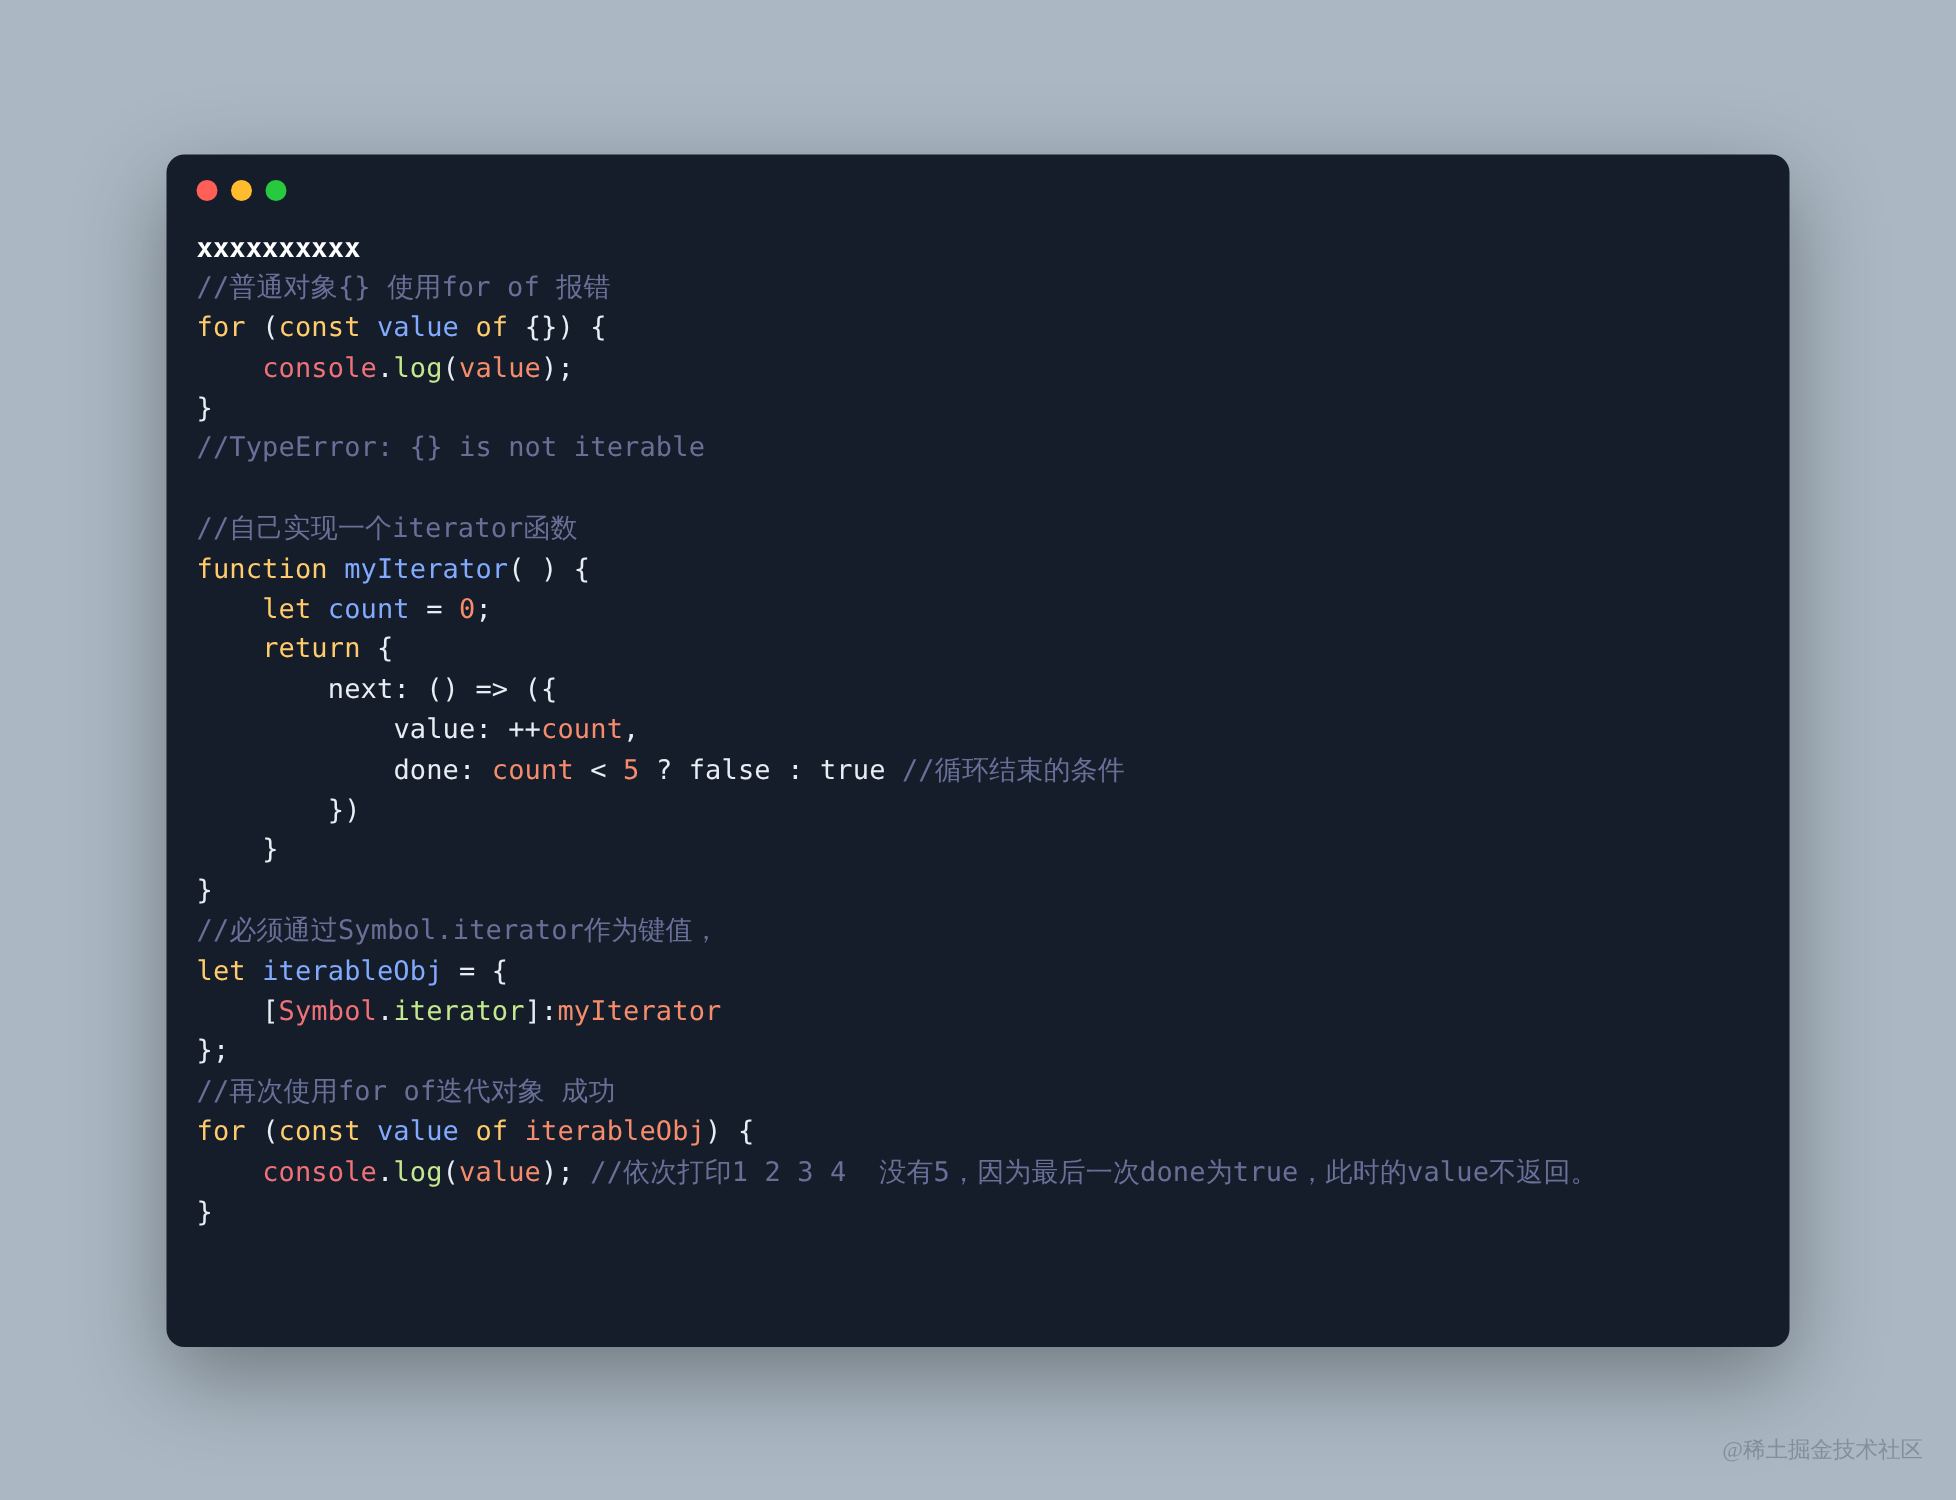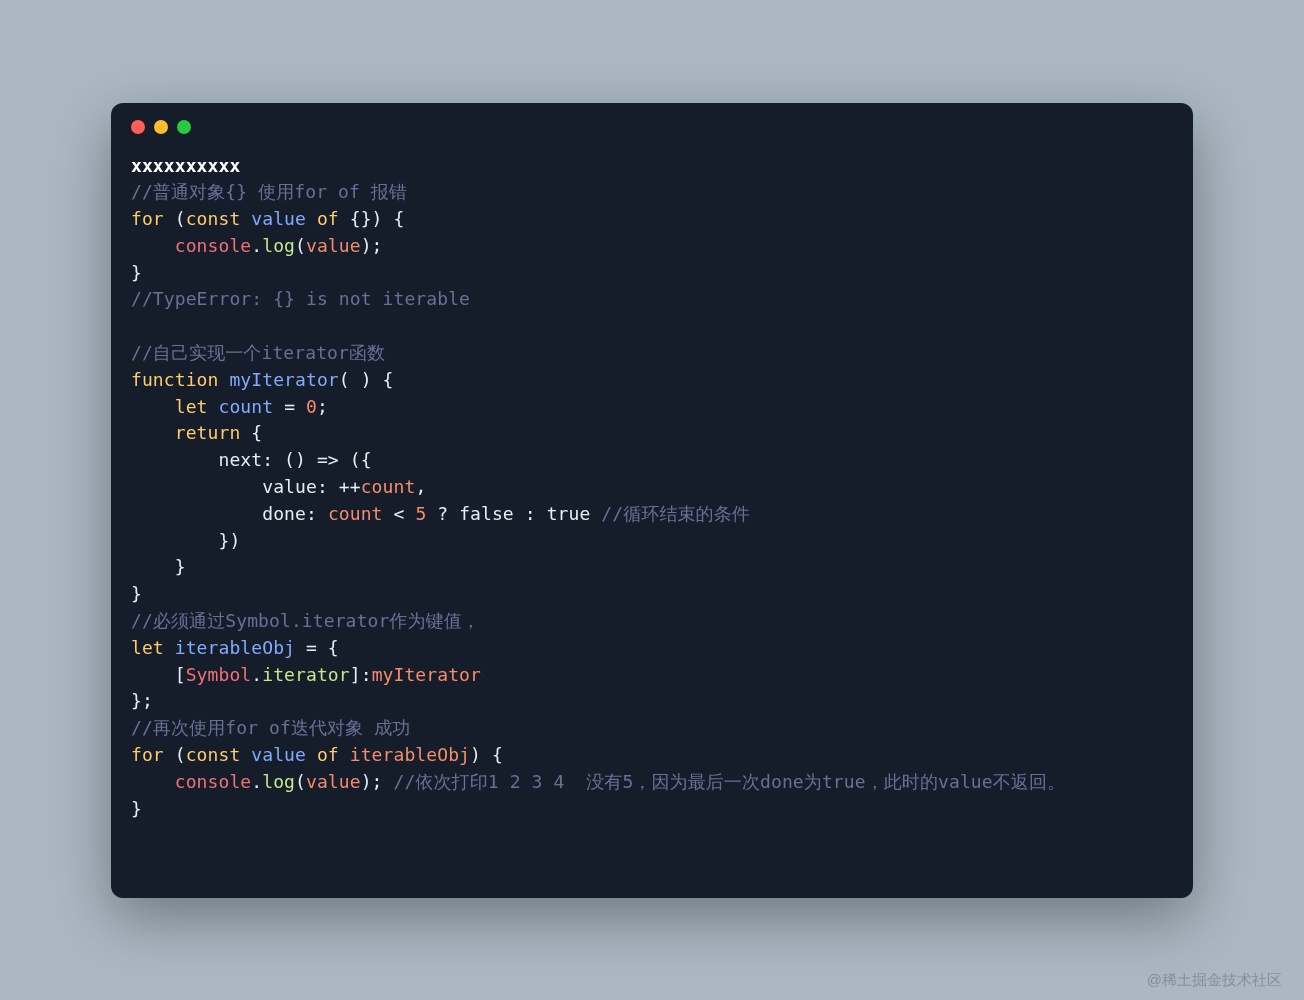--- a/index.html
+++ b/index.html
@@ -49,25 +49,25 @@
   .tk-var  { color: #82aaff; }      
   .tk-call { color: #c3e88d; }
   .tk-num  { color: #f78c6c; }      
   .tk-plain{ color: #e6edf3; }
   .tk-cmt  { color: #697098; }
   .tk-orange { color: #f78c6c; }
   .tk-red  { color: #f07178; }
   .tk-white{ color: #ffffff; font-weight:600;}
   .watermark {
     position: absolute;
-    bottom: 10px;
+    bottom: 24px;
     right: 22px;
     color: rgba(100,110,120,0.55);
     font-size: 15px;
-    font-family: Liberation Sans, sans-serif;
+    font-family: Liberation Serif, serif;
   }
 </style>
 </head>
 <body>
 
 <div class="window">
   <div class="titlebar">
     <div class="dot red"></div>
     <div class="dot yellow"></div>
     <div class="dot green"></div>

